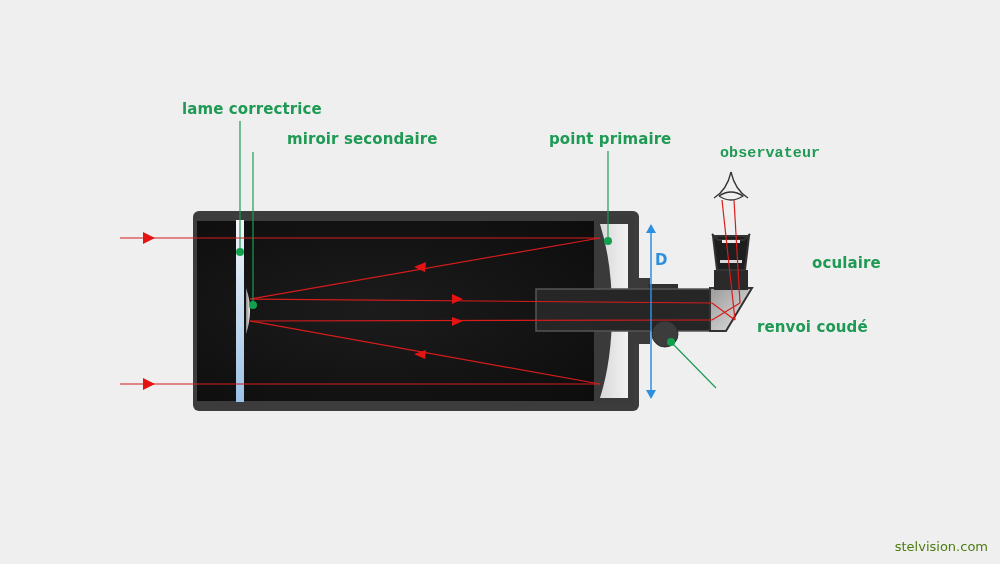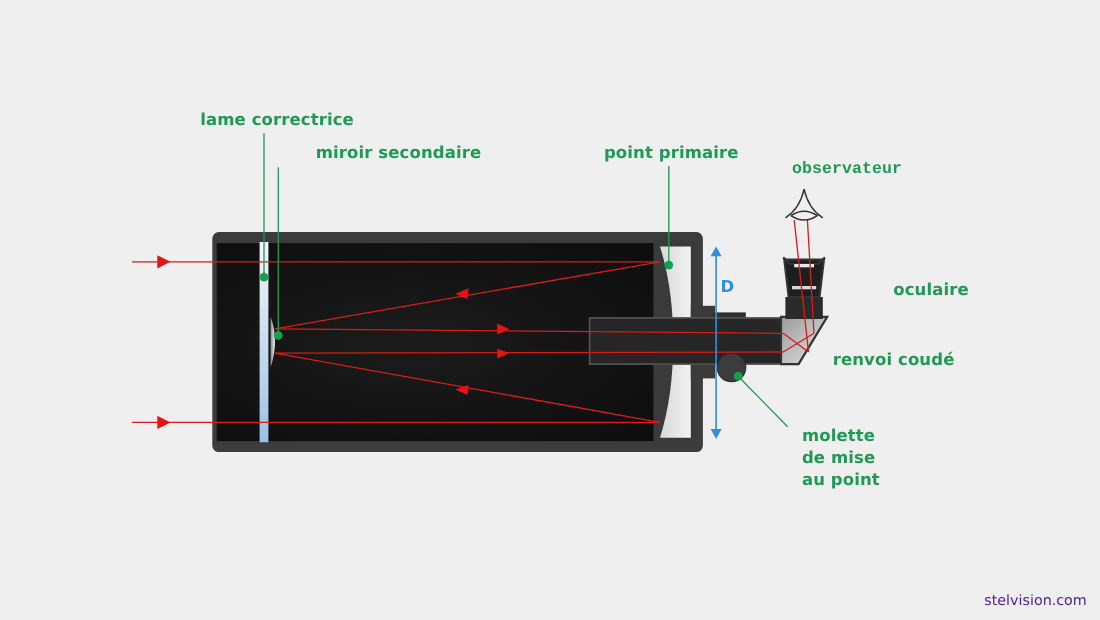--- a/index.html
+++ b/index.html
@@ -23,21 +23,21 @@
   .label-d {
     position: absolute;
     color: #2e8fe0;
     font-family: "DejaVu Sans", "Liberation Sans", sans-serif;
     font-weight: bold;
     font-size: 15px;
   }
   .multiline { white-space: pre-line; line-height: 20px; }
   .watermark {
     position: absolute; right: 12px; bottom: 10px;
-    color: #4c1d95; font-size: 13px;
+    color: #4d7c0f; font-size: 13px;
     font-family: "DejaVu Sans", "Liberation Sans", sans-serif;
   }
 </style>
 </head>
 <body>
 
 <div id="stage">
   <svg width="1000" height="564" viewBox="0 0 1000 564" xmlns="http://www.w3.org/2000/svg">
     <defs>
       <linearGradient id="plateGrad" x1="0" y1="0" x2="0" y2="1">
@@ -151,19 +151,16 @@
       <circle cx="671" cy="342" r="4"></circle>
     </g>
   </svg>
 
   <div class="label" style="left:182px; top:100px;">lame correctrice</div>
   <div class="label" style="left:251px; top:130px;margin-left:36px;">miroir secondaire</div>
   <div class="label" style="left:549px; top:130px;">point primaire</div>
   <div class="label" style="left:720px; top:144px;font-family:Liberation Mono, monospace;">observateur</div>
   <div class="label" style="left:768px; top:254px;margin-left:44px;">oculaire</div>
   <div class="label" style="left:757px; top:318px;">renvoi coudé</div>
-  <div class="label multiline" style="left:729px; top:386px;">molette
-de mise
-au point</div>
   <div class="label-d" style="left:655px; top:251px;">D</div>
 
   <div class="watermark">stelvision.com</div>
 </div>
 
 </body></html>

